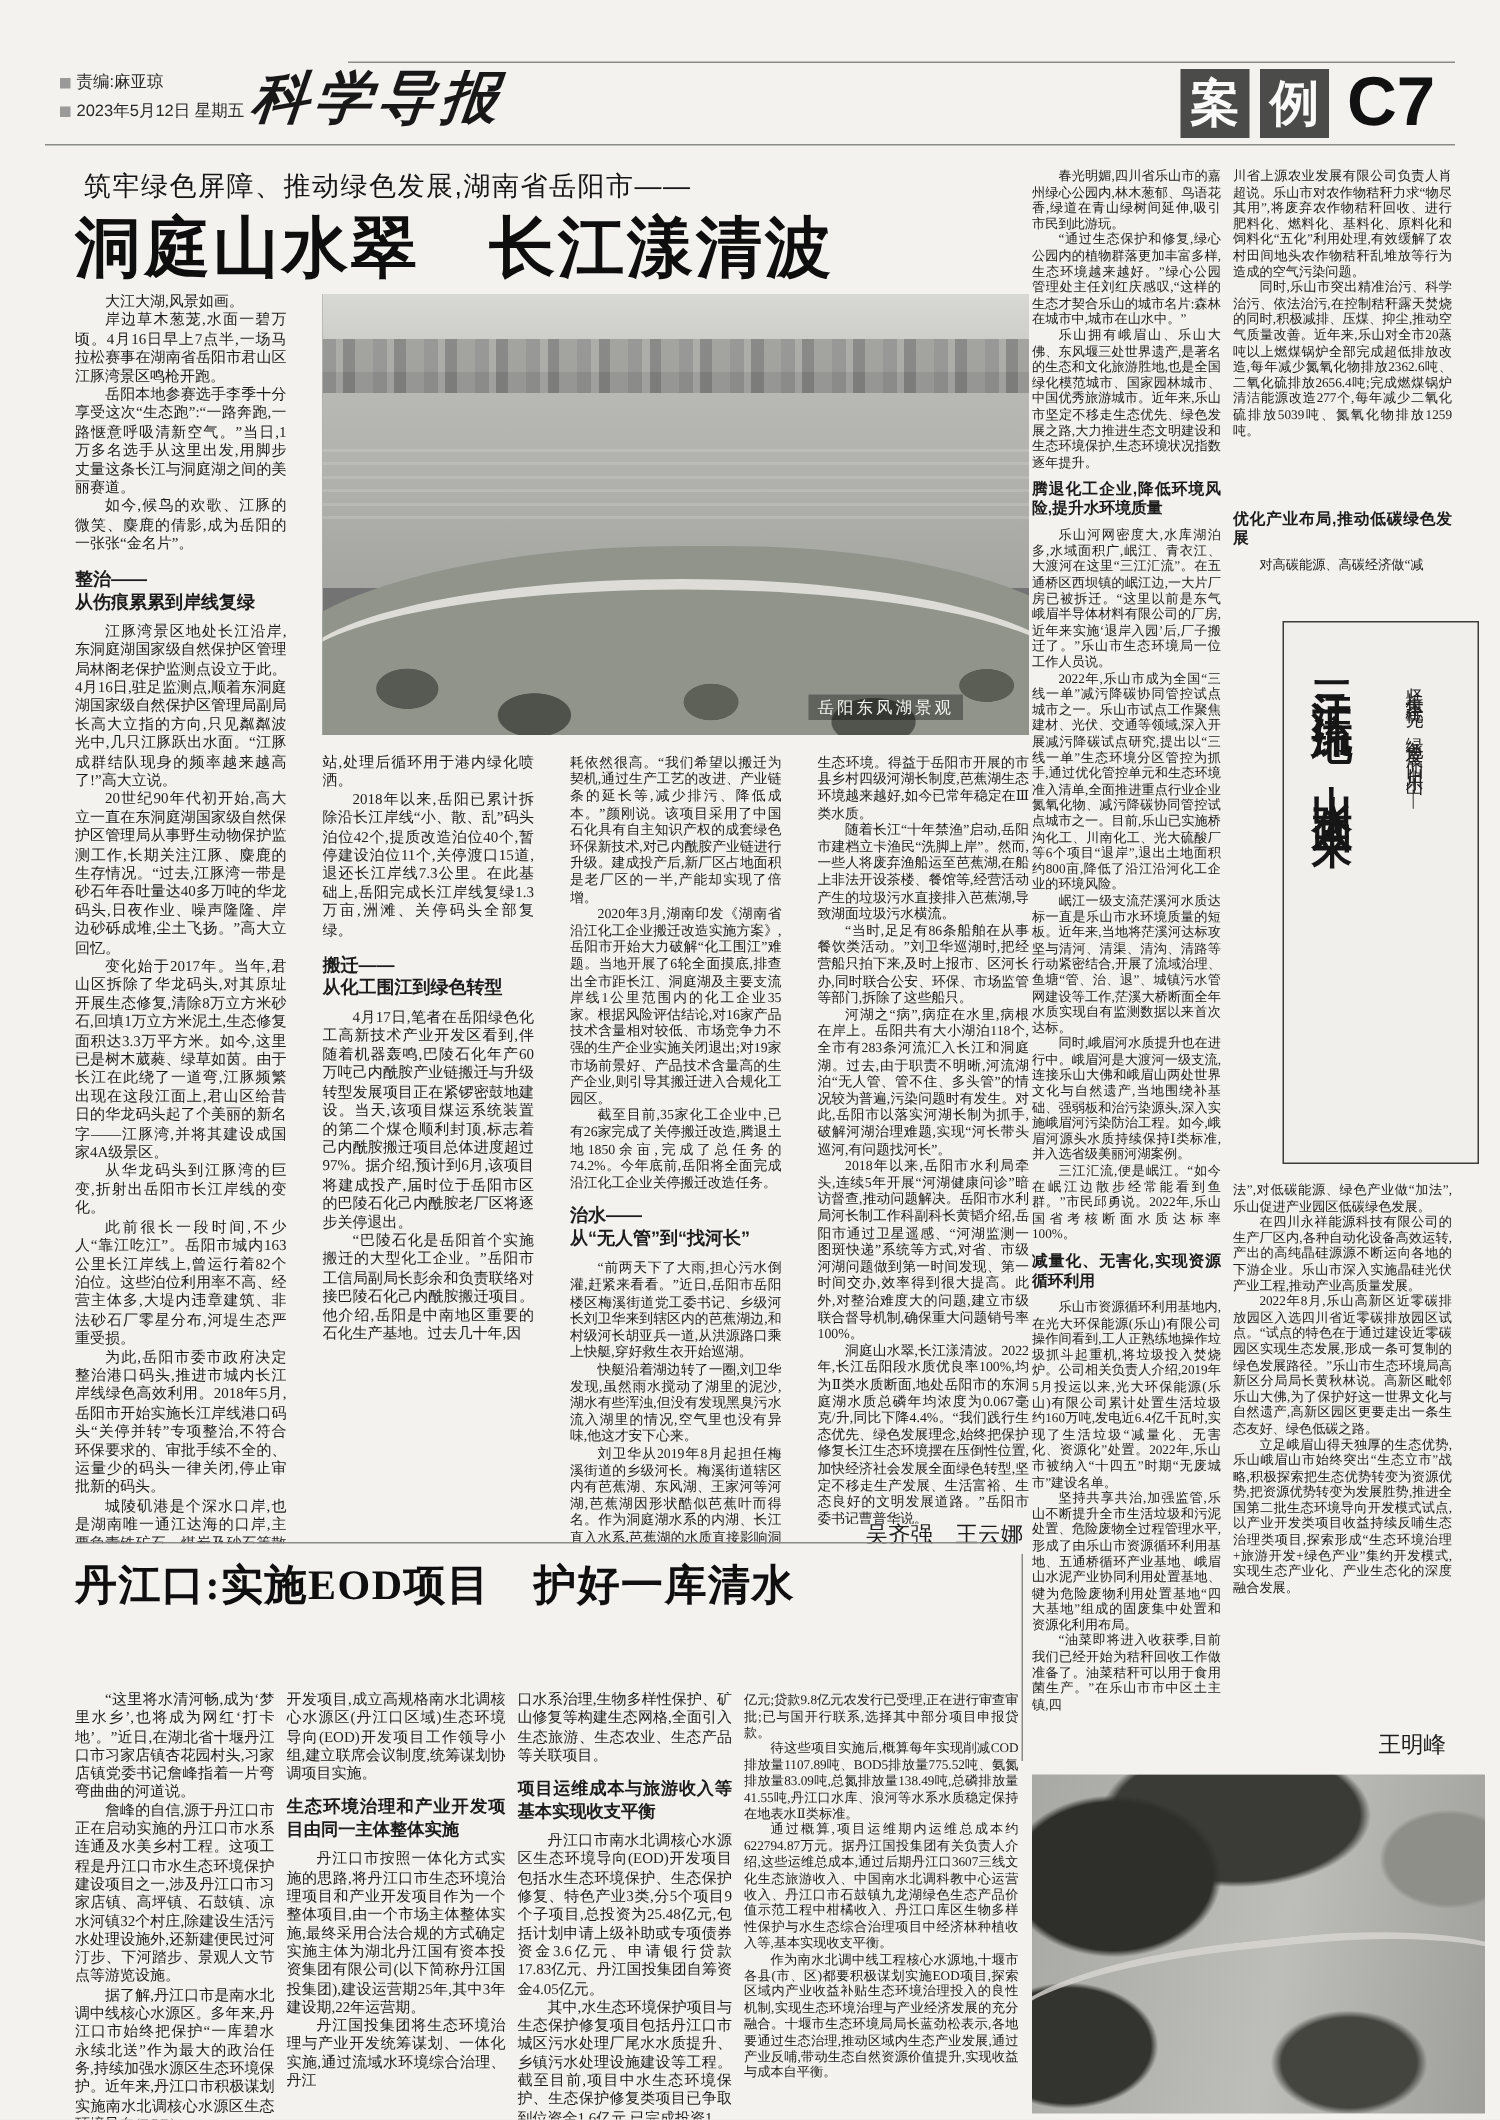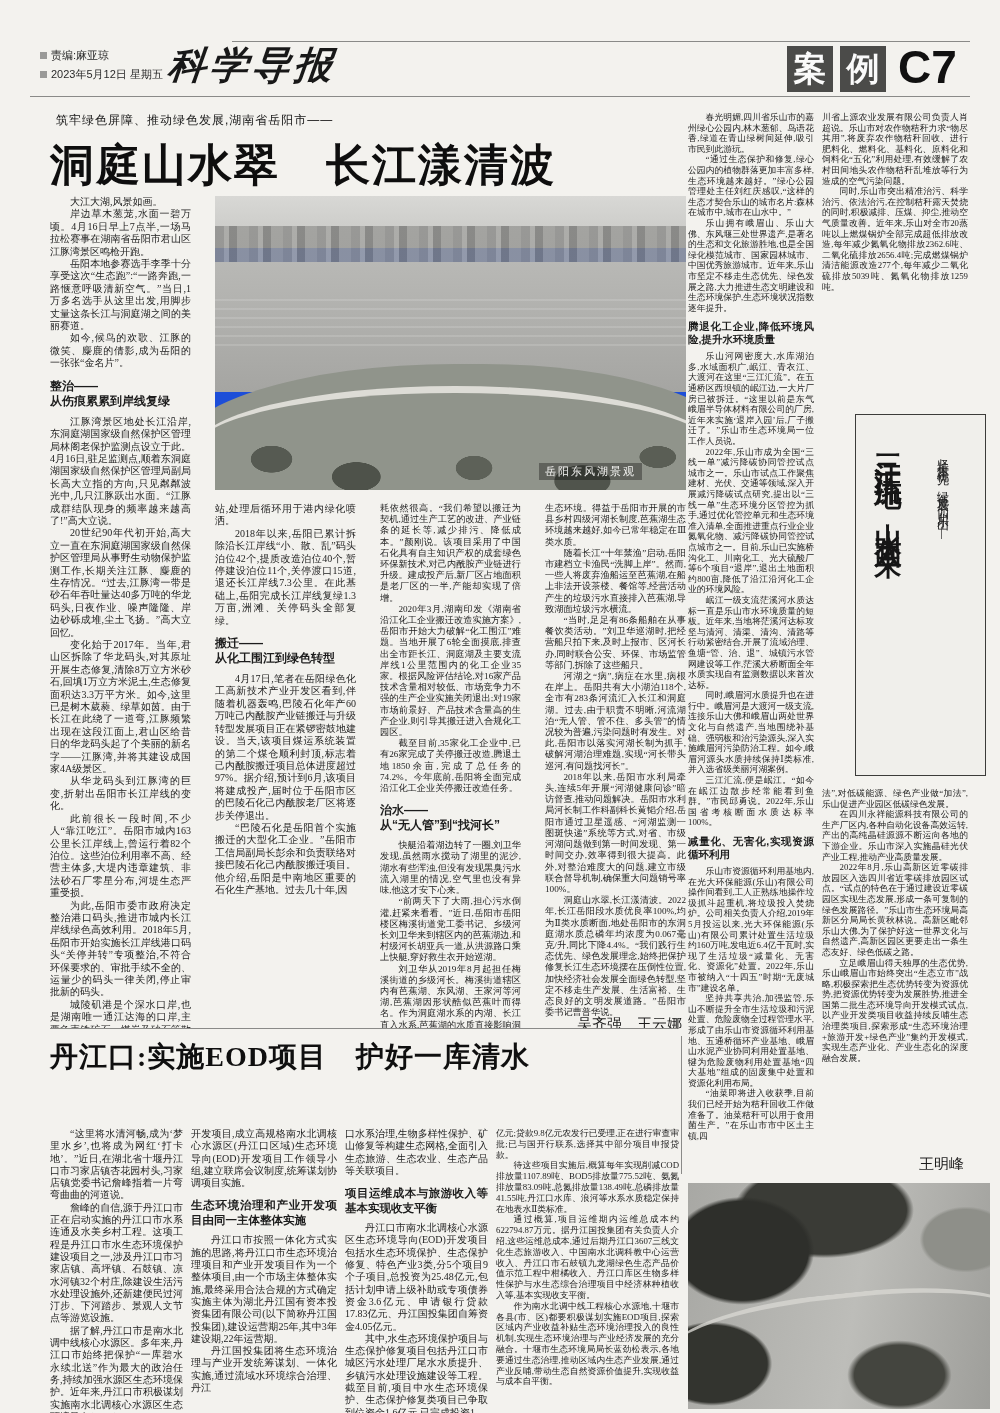--- a/index.html
+++ b/index.html
@@ -8,36 +8,36 @@
   .rule{position:absolute;background:#8a8a88;}
   
   .ed-block{position:absolute;left:40px;top:46px;font-family:"Liberation Sans","DejaVu Sans",sans-serif;font-size:11px;color:#2a2a2a;line-height:19px;}
   .ed-line{display:flex;align-items:center;}
   .sq{display:inline-block;width:7px;height:7px;background:#9a9a98;margin-right:4px;}
   .masthead{position:absolute;left:168px;top:40px;font-size:38px;font-weight:bold;font-style:italic;letter-spacing:4px;transform:skewX(-6deg);color:#181818;}
   .badge-wrap{position:absolute;left:787px;top:46px;display:flex;align-items:flex-start;}
   .badge{width:46px;height:46px;background:#4b4b49;color:#fafafa;font-family:"Liberation Sans","DejaVu Sans",sans-serif;font-weight:bold;font-size:33px;line-height:46px;text-align:center;margin-right:7px;}
   .pageno{position:absolute;left:898px;top:40px;font-family:"Liberation Sans","DejaVu Sans",sans-serif;font-weight:bold;font-size:46px;color:#111;}
   
-  .kicker{position:absolute;left:56px;top:112px;font-family:"Liberation Sans","DejaVu Sans",sans-serif;font-size:12px;color:#161616;letter-spacing:1px;}
+  .kicker{position:absolute;left:56px;top:112px;font-family:"Liberation Sans","DejaVu Sans",sans-serif;font-size:18px;color:#161616;letter-spacing:1px;}
   .headline{position:absolute;left:50px;top:136px;width:638px;font-family:"Liberation Sans","DejaVu Sans",sans-serif;font-weight:bold;font-size:44px;letter-spacing:2px;color:#0e0e0e;white-space:nowrap;}
   .m-cols{position:absolute;left:50px;top:196px;width:638px;height:833px;display:grid;grid-template-columns:141px 141px 141px 141px;grid-template-rows:300px 1fr;column-gap:24px;}
   .m-col{overflow:hidden;position:relative;text-align:justify;font-size:10px;line-height:12.4px;}
   .m-col.small{font-size:9.2px;line-height:11.2px;}
   .m-col1{grid-column:1;grid-row:1/3;}
   .m-col2{grid-column:2;grid-row:2;padding-top:7px;}
   .m-col3{grid-column:3;grid-row:2;padding-top:7px;}
   .m-col4{grid-column:4;grid-row:2;padding-top:7px;}
   .para{margin:0;text-indent:2em;}
   .cont{margin:0;text-indent:0;}
   .sub{font-family:"Liberation Sans","DejaVu Sans",sans-serif;font-weight:bold;white-space:pre-line;margin:9px 0 7px 0;font-size:12px;line-height:15px;text-indent:0;}
   .by{font-family:"Liberation Sans","DejaVu Sans",sans-serif;font-weight:normal;text-align:right;margin:4px 2px 0 0;font-size:15px;}
   .pin-by .by{position:absolute;right:0;bottom:0;background:#f3f2ee;padding:2px 2px 0 10px;}
   
-  .photo{grid-column:2/5;grid-row:1;position:relative;height:294px;background:#1d4ed8;overflow:hidden;}
+  .photo{grid-column:2/5;grid-row:1;position:relative;height:294px;background:#737373;overflow:hidden;}
   .ph-sky{position:absolute;left:0;top:0;right:0;height:52px;background:linear-gradient(#d8d8d5,#c6c6c3);}
   .ph-city{position:absolute;left:0;top:30px;right:0;height:40px;background:repeating-linear-gradient(90deg,#8f8f8d 0 9px,#a7a7a4 9px 14px,#7e7e7c 14px 22px,#9c9c99 22px 34px);opacity:.85;}
   .ph-water{position:absolute;left:0;top:66px;right:0;height:130px;background:linear-gradient(#b8b8b5,#adadaa 60%,#a5a5a2);}
   .ph-streak{position:absolute;left:0;top:96px;right:0;height:60px;background:repeating-linear-gradient(#00000000 0 7px,#ffffff22 7px 9px);}
   .ph-shore{position:absolute;left:-40px;top:168px;width:560px;height:180px;background:#90948b;border-radius:50% 45% 0 0;}
   .ph-path{position:absolute;left:-20px;top:190px;width:520px;height:120px;background:transparent;border-top:7px solid #dddcd6;border-radius:50%;}
   .ph-trees{position:absolute;left:0;bottom:0;right:0;height:110px;background:
     radial-gradient(34px 22px at 12% 72%,#565a52 60%,#0000 62%),
     radial-gradient(40px 24px at 30% 88%,#4e524a 60%,#0000 62%),
     radial-gradient(30px 20px at 55% 80%,#5d6158 60%,#0000 62%),
@@ -130,22 +130,22 @@
 从化工围江到绿色转型</h4>
         <p class="para">4月17日,笔者在岳阳绿色化工高新技术产业开发区看到,伴随着机器轰鸣,巴陵石化年产60万吨己内酰胺产业链搬迁与升级转型发展项目正在紧锣密鼓地建设。当天,该项目煤运系统装置的第二个煤仓顺利封顶,标志着己内酰胺搬迁项目总体进度超过97%。据介绍,预计到6月,该项目将建成投产,届时位于岳阳市区的巴陵石化己内酰胺老厂区将逐步关停退出。</p>
         <p class="para">“巴陵石化是岳阳首个实施搬迁的大型化工企业。”岳阳市工信局副局长彭余和负责联络对接巴陵石化己内酰胺搬迁项目。他介绍,岳阳是中南地区重要的石化生产基地。过去几十年,因</p>
       </div>
     <div class="m-col m-col3 small">
         <p class="cont">耗依然很高。“我们希望以搬迁为契机,通过生产工艺的改进、产业链条的延长等,减少排污、降低成本。”颜刚说。该项目采用了中国石化具有自主知识产权的成套绿色环保新技术,对己内酰胺产业链进行升级。建成投产后,新厂区占地面积是老厂区的一半,产能却实现了倍增。</p>
         <p class="para">2020年3月,湖南印发《湖南省沿江化工企业搬迁改造实施方案》,岳阳市开始大力破解“化工围江”难题。当地开展了6轮全面摸底,排查出全市距长江、洞庭湖及主要支流岸线1公里范围内的化工企业35家。根据风险评估结论,对16家产品技术含量相对较低、市场竞争力不强的生产企业实施关闭退出;对19家市场前景好、产品技术含量高的生产企业,则引导其搬迁进入合规化工园区。</p>
         <p class="para">截至目前,35家化工企业中,已有26家完成了关停搬迁改造,腾退土地1850余亩,完成了总任务的74.2%。今年底前,岳阳将全面完成沿江化工企业关停搬迁改造任务。</p>
         <h4 class="sub">治水——
 从“无人管”到“找河长”</h4>
+        <p class="para">“前两天下了大雨,担心污水倒灌,赶紧来看看。”近日,岳阳市岳阳楼区梅溪街道党工委书记、乡级河长刘卫华来到辖区内的芭蕉湖边,和村级河长胡亚兵一道,从洪源路口乘上快艇,穿好救生衣开始巡湖。</p>
         <p class="para">快艇沿着湖边转了一圈,刘卫华发现,虽然雨水搅动了湖里的泥沙,湖水有些浑浊,但没有发现黑臭污水流入湖里的情况,空气里也没有异味,他这才安下心来。</p>
-        <p class="para">“前两天下了大雨,担心污水倒灌,赶紧来看看。”近日,岳阳市岳阳楼区梅溪街道党工委书记、乡级河长刘卫华来到辖区内的芭蕉湖边,和村级河长胡亚兵一道,从洪源路口乘上快艇,穿好救生衣开始巡湖。</p>
         <p class="para">刘卫华从2019年8月起担任梅溪街道的乡级河长。梅溪街道辖区内有芭蕉湖、东风湖、王家河等河湖,芭蕉湖因形状酷似芭蕉叶而得名。作为洞庭湖水系的内湖、长江直入水系,芭蕉湖的水质直接影响洞庭湖和长江的</p>
       </div>
     <div class="m-col m-col4 small pin-by">
         <p class="cont">生态环境。得益于岳阳市开展的市县乡村四级河湖长制度,芭蕉湖生态环境越来越好,如今已常年稳定在Ⅲ类水质。</p>
         <p class="para">随着长江“十年禁渔”启动,岳阳市建档立卡渔民“洗脚上岸”。然而,一些人将废弃渔船运至芭蕉湖,在船上非法开设茶楼、餐馆等,经营活动产生的垃圾污水直接排入芭蕉湖,导致湖面垃圾污水横流。</p>
         <p class="para">“当时,足足有86条船舶在从事餐饮类活动。”刘卫华巡湖时,把经营船只拍下来,及时上报市、区河长办,同时联合公安、环保、市场监管等部门,拆除了这些船只。</p>
         <p class="para">河湖之“病”,病症在水里,病根在岸上。岳阳共有大小湖泊118个,全市有283条河流汇入长江和洞庭湖。过去,由于职责不明晰,河流湖泊“无人管、管不住、多头管”的情况较为普遍,污染问题时有发生。对此,岳阳市以落实河湖长制为抓手,破解河湖治理难题,实现“河长带头巡河,有问题找河长”。</p>
         <p class="para">2018年以来,岳阳市水利局牵头,连续5年开展“河湖健康问诊”暗访督查,推动问题解决。岳阳市水利局河长制工作科副科长黄韬介绍,岳阳市通过卫星遥感、“河湖监测一图斑快递”系统等方式,对省、市级河湖问题做到第一时间发现、第一时间交办,效率得到很大提高。此外,对整治难度大的问题,建立市级联合督导机制,确保重大问题销号率100%。</p>
         <p class="para">洞庭山水翠,长江漾清波。2022年,长江岳阳段水质优良率100%,均为Ⅱ类水质断面,地处岳阳市的东洞庭湖水质总磷年均浓度为0.067毫克/升,同比下降4.4%。“我们践行生态优先、绿色发展理念,始终把保护修复长江生态环境摆在压倒性位置,加快经济社会发展全面绿色转型,坚定不移走生产发展、生活富裕、生态良好的文明发展道路。”岳阳市委书记曹普华说。</p>
         <p class="by">吴齐强　王云娜</p>
@@ -164,20 +164,24 @@
       <p class="para">三江汇流,便是岷江。“如今在岷江边散步经常能看到鱼群。”市民邱勇说。2022年,乐山国省考核断面水质达标率100%。</p>
       <h4 class="sub">减量化、无害化,实现资源循环利用</h4>
       <p class="para">乐山市资源循环利用基地内,在光大环保能源(乐山)有限公司操作间看到,工人正熟练地操作垃圾抓斗起重机,将垃圾投入焚烧炉。公司相关负责人介绍,2019年5月投运以来,光大环保能源(乐山)有限公司累计处置生活垃圾约160万吨,发电近6.4亿千瓦时,实现了生活垃圾“减量化、无害化、资源化”处置。2022年,乐山市被纳入“十四五”时期“无废城市”建设名单。</p>
       <p class="para">坚持共享共治,加强监管,乐山不断提升全市生活垃圾和污泥处置、危险废物全过程管理水平,形成了由乐山市资源循环利用基地、五通桥循环产业基地、峨眉山水泥产业协同利用处置基地、犍为危险废物利用处置基地“四大基地”组成的固废集中处置和资源化利用布局。</p>
       <p class="para">“油菜即将进入收获季,目前我们已经开始为秸秆回收工作做准备了。油菜秸秆可以用于食用菌生产。”在乐山市市中区土主镇,四</p>
     </div>
   <div class="r-col r-b1">
       <p class="cont">川省上源农业发展有限公司负责人肖超说。乐山市对农作物秸秆力求“物尽其用”,将废弃农作物秸秆回收、进行肥料化、燃料化、基料化、原料化和饲料化“五化”利用处理,有效缓解了农村田间地头农作物秸秆乱堆放等行为造成的空气污染问题。</p>
       <p class="para">同时,乐山市突出精准治污、科学治污、依法治污,在控制秸秆露天焚烧的同时,积极减排、压煤、抑尘,推动空气质量改善。近年来,乐山对全市20蒸吨以上燃煤锅炉全部完成超低排放改造,每年减少氮氧化物排放2362.6吨、二氧化硫排放2656.4吨;完成燃煤锅炉清洁能源改造277个,每年减少二氧化硫排放5039吨、氮氧化物排放1259吨。</p>
     </div>
+  <div class="r-col r-b-sub">
+      <h4 class="sub">优化产业布局,推动低碳绿色发展</h4>
+      <p class="para">对高碳能源、高碳经济做“减</p>
+    </div>
 
   <div class="vbox">
     <div class="vtitle">三江汇流地　山水入画来</div>
     <div class="vsub">坚持生态优先、绿色发展,四川乐山——</div>
   </div>
 
   <div class="r-col r-b2 pin-by">
       <p class="cont">法”,对低碳能源、绿色产业做“加法”,乐山促进产业园区低碳绿色发展。</p>
       <p class="para">在四川永祥能源科技有限公司的生产厂区内,各种自动化设备高效运转,产出的高纯晶硅源源不断运向各地的下游企业。乐山市深入实施晶硅光伏产业工程,推动产业高质量发展。</p>
       <p class="para">2022年8月,乐山高新区近零碳排放园区入选四川省近零碳排放园区试点。“试点的特色在于通过建设近零碳园区实现生态发展,形成一条可复制的绿色发展路径。”乐山市生态环境局高新区分局局长黄秋林说。高新区毗邻乐山大佛,为了保护好这一世界文化与自然遗产,高新区园区更要走出一条生态友好、绿色低碳之路。</p>

